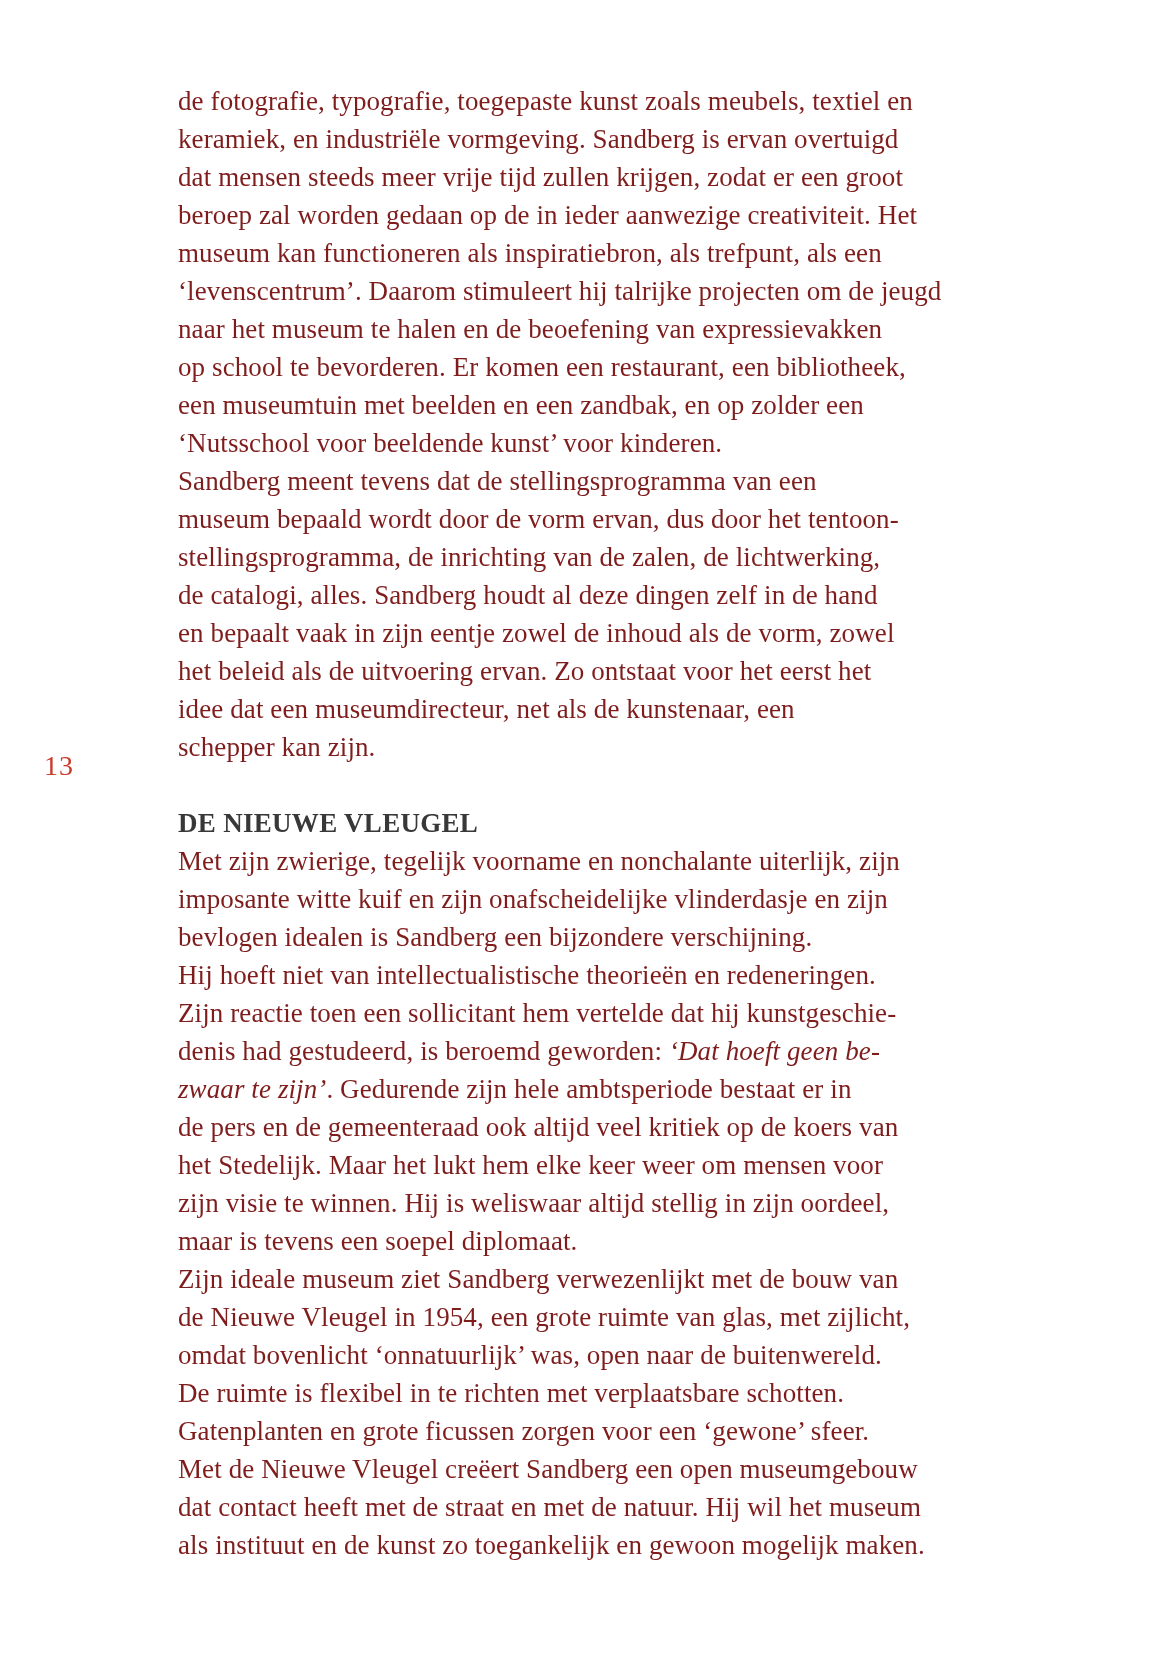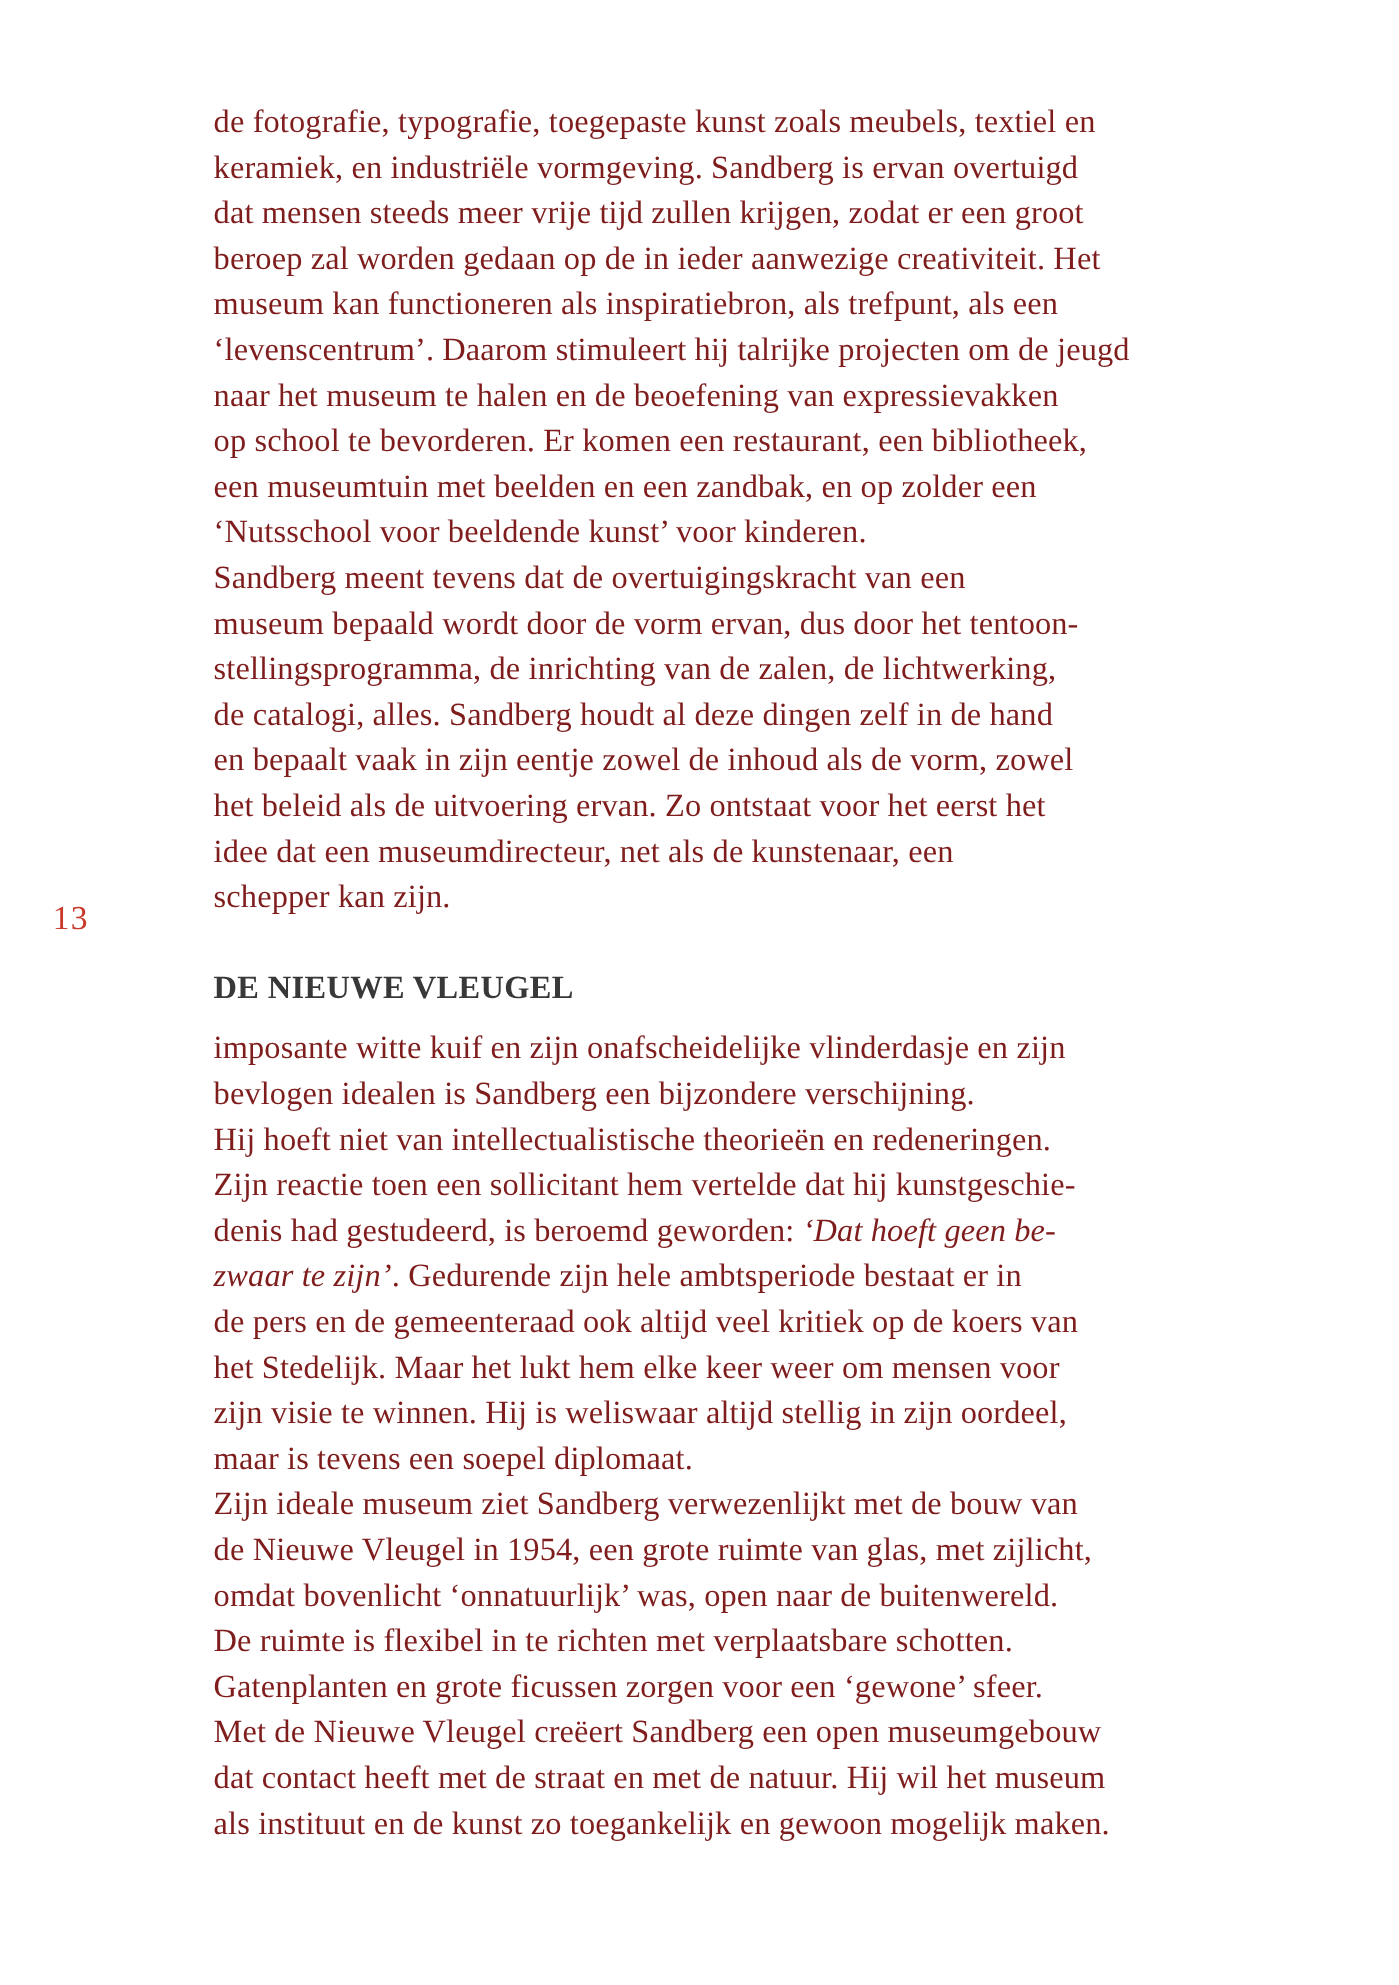--- a/index.html
+++ b/index.html
@@ -43,21 +43,21 @@
     line-height: 38px;
     color: #7f1d1d;
     white-space: nowrap;
     letter-spacing: 0.1px;
   }
   .heading {
     font-size: 27px;
     line-height: 38px;
     font-weight: bold;
     color: #383838;
-    margin: 38px 0 12px 0;
+    margin: 38px 0 0 0;
     letter-spacing: 0.3px;
     white-space: nowrap;
   }
   .italic {
     font-style: italic;
   }
 </style>
 </head>
 <body style="background: rgb(255, 255, 255);">
 
@@ -68,31 +68,32 @@
         <div class="line">de fotografie, typografie, toegepaste kunst zoals meubels, textiel en</div>
         <div class="line">keramiek, en industriële vormgeving. Sandberg is ervan overtuigd</div>
         <div class="line">dat mensen steeds meer vrije tijd zullen krijgen, zodat er een groot</div>
         <div class="line">beroep zal worden gedaan op de in ieder aanwezige creativiteit. Het</div>
         <div class="line">museum kan functioneren als inspiratiebron, als trefpunt, als een</div>
         <div class="line">‘levenscentrum’. Daarom stimuleert hij talrijke projecten om de jeugd</div>
         <div class="line">naar het museum te halen en de beoefening van expressievakken</div>
         <div class="line">op school te bevorderen. Er komen een restaurant, een bibliotheek,</div>
         <div class="line">een museumtuin met beelden en een zandbak, en op zolder een</div>
         <div class="line">‘Nutsschool voor beeldende kunst’ voor kinderen.</div>
-        <div class="line">Sandberg meent tevens dat de overtuigingskracht van een</div>
+        <div class="line">Sandberg meent tevens dat de stellingsprogramma van een</div>
         <div class="line">museum bepaald wordt door de vorm ervan, dus door het tentoon-</div>
         <div class="line">stellingsprogramma, de inrichting van de zalen, de lichtwerking,</div>
         <div class="line">de catalogi, alles. Sandberg houdt al deze dingen zelf in de hand</div>
         <div class="line">en bepaalt vaak in zijn eentje zowel de inhoud als de vorm, zowel</div>
         <div class="line">het beleid als de uitvoering ervan. Zo ontstaat voor het eerst het</div>
         <div class="line">idee dat een museumdirecteur, net als de kunstenaar, een</div>
         <div class="line">schepper kan zijn.</div>
       </div>
       <h2 class="heading">DE NIEUWE VLEUGEL</h2>
       <div class="para">
+        <div class="line">Met zijn zwierige, tegelijk voorname en nonchalante uiterlijk, zijn</div>
         <div class="line">imposante witte kuif en zijn onafscheidelijke vlinderdasje en zijn</div>
         <div class="line">bevlogen idealen is Sandberg een bijzondere verschijning.</div>
         <div class="line">Hij hoeft niet van intellectualistische theorieën en redeneringen.</div>
         <div class="line">Zijn reactie toen een sollicitant hem vertelde dat hij kunstgeschie-</div>
         <div class="line"><span>denis had gestudeerd, is beroemd geworden: </span><span class="italic">‘Dat hoeft geen be-</span></div>
         <div class="line"><span class="italic">zwaar te zijn’</span><span>. Gedurende zijn hele ambtsperiode bestaat er in</span></div>
         <div class="line">de pers en de gemeenteraad ook altijd veel kritiek op de koers van</div>
         <div class="line">het Stedelijk. Maar het lukt hem elke keer weer om mensen voor</div>
         <div class="line">zijn visie te winnen. Hij is weliswaar altijd stellig in zijn oordeel,</div>
         <div class="line">maar is tevens een soepel diplomaat.</div>

